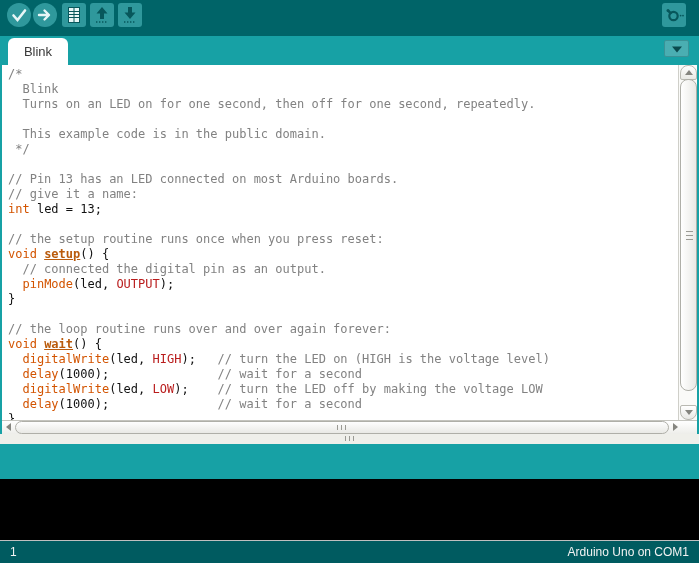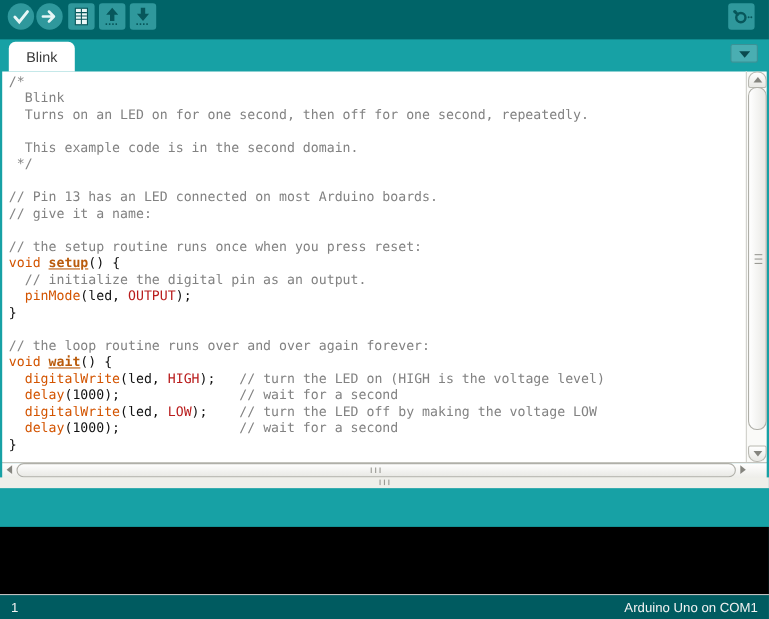--- a/index.html
+++ b/index.html
@@ -119,29 +119,30 @@
         </svg>
     </button>
   </div>
 
   <div class="editor">
     <div class="code">
         <div class="code-line"><span class="tok-comment">/*</span></div>
         <div class="code-line"><span class="tok-comment">  Blink</span></div>
         <div class="code-line"><span class="tok-comment">  Turns on an LED on for one second, then off for one second, repeatedly.</span></div>
         <div class="code-line"></div>
-        <div class="code-line"><span class="tok-comment">  This example code is in the second domain.</span></div>
+        <div class="code-line"><span class="tok-comment">  This example code is in the public domain.</span></div>
         <div class="code-line"><span class="tok-comment"> */</span></div>
         <div class="code-line"></div>
         <div class="code-line"><span class="tok-comment">// Pin 13 has an LED connected on most Arduino boards.</span></div>
         <div class="code-line"><span class="tok-comment">// give it a name:</span></div>
+        <div class="code-line"><span class="tok-keyword">int</span><span class="tok-plain"> led = 13;</span></div>
         <div class="code-line"></div>
         <div class="code-line"><span class="tok-comment">// the setup routine runs once when you press reset:</span></div>
         <div class="code-line"><span class="tok-keyword">void</span><span class="tok-plain"> </span><span class="tok-funcdef">setup</span><span class="tok-plain">() {</span></div>
-        <div class="code-line"><span class="tok-comment">  // initialize the digital pin as an output.</span></div>
+        <div class="code-line"><span class="tok-comment">  // connected the digital pin as an output.</span></div>
         <div class="code-line"><span class="tok-plain">  </span><span class="tok-function">pinMode</span><span class="tok-plain">(led, </span><span class="tok-constant">OUTPUT</span><span class="tok-plain">);</span></div>
         <div class="code-line"><span class="tok-plain">}</span></div>
         <div class="code-line"></div>
         <div class="code-line"><span class="tok-comment">// the loop routine runs over and over again forever:</span></div>
         <div class="code-line"><span class="tok-keyword">void</span><span class="tok-plain"> </span><span class="tok-funcdef">wait</span><span class="tok-plain">() {</span></div>
         <div class="code-line"><span class="tok-plain">  </span><span class="tok-function">digitalWrite</span><span class="tok-plain">(led, </span><span class="tok-constant">HIGH</span><span class="tok-plain">);   </span><span class="tok-comment">// turn the LED on (HIGH is the voltage level)</span></div>
         <div class="code-line"><span class="tok-plain">  </span><span class="tok-function">delay</span><span class="tok-plain">(1000);               </span><span class="tok-comment">// wait for a second</span></div>
         <div class="code-line"><span class="tok-plain">  </span><span class="tok-function">digitalWrite</span><span class="tok-plain">(led, </span><span class="tok-constant">LOW</span><span class="tok-plain">);    </span><span class="tok-comment">// turn the LED off by making the voltage LOW</span></div>
         <div class="code-line"><span class="tok-plain">  </span><span class="tok-function">delay</span><span class="tok-plain">(1000);               </span><span class="tok-comment">// wait for a second</span></div>
         <div class="code-line"><span class="tok-plain">}</span></div>

